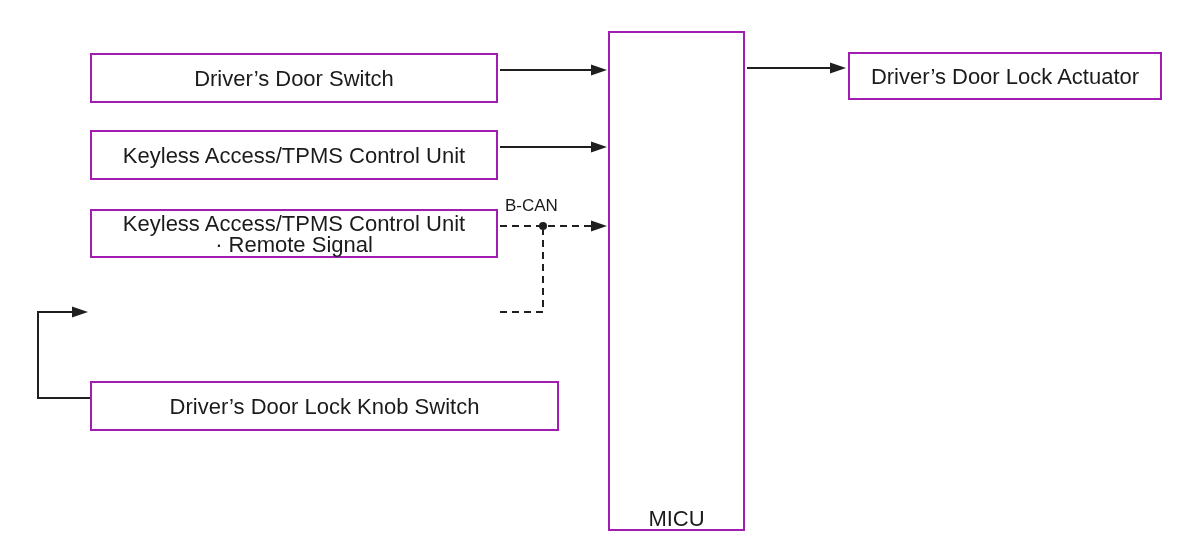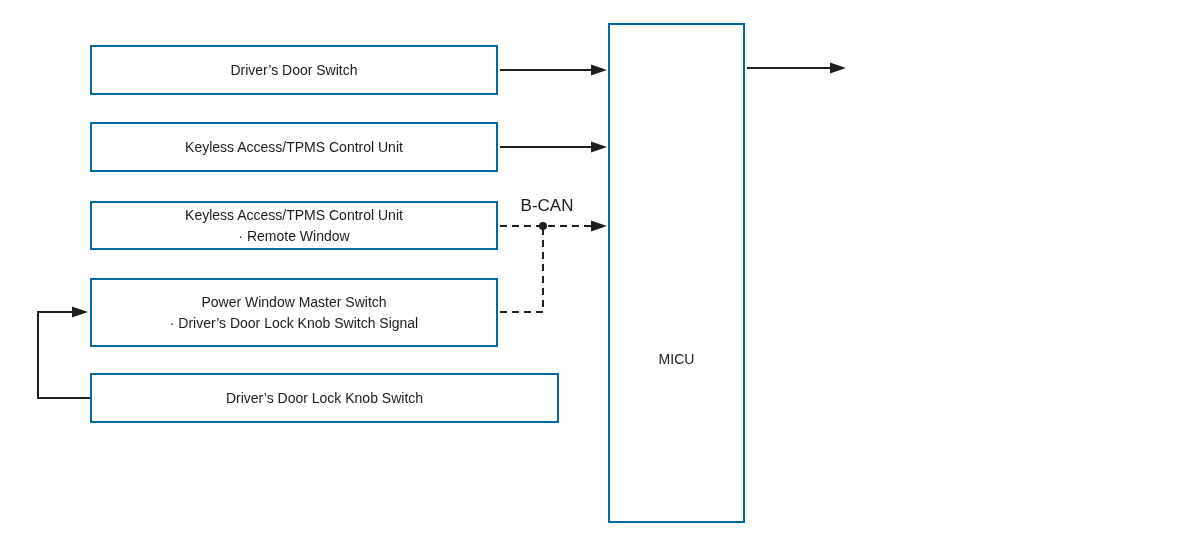--- a/index.html
+++ b/index.html
@@ -12,52 +12,53 @@
     width: 1200px;
     height: 552px;
     background: #ffffff;
     font-family: "Liberation Sans", "DejaVu Sans", sans-serif;
     overflow: hidden;
   }
   .node {
     position: absolute;
     box-sizing: border-box;
     background: #ffffff;
-    border: 2px solid #0369a1;
+    border: 2px solid #a21caf;
     display: flex;
     flex-direction: column;
     justify-content: center;
     align-items: center;
     text-align: center;
-    font-size: 14px;
+    font-size: 22px;
     line-height: 21px;
     color: #1b1b1b;
+    margin-top: 8px;
   }
   .node span { display: block; }
   #node-driver-door-switch   { left: 90px;  top: 45px;  width: 408px; height: 50px; }
   #node-keyless-key          { left: 90px;  top: 122px; width: 408px; height: 50px; }
   #node-keyless-remote       { left: 90px;  top: 201px; width: 408px; height: 49px; }
   #node-power-window-master  { left: 90px;  top: 278px; width: 408px; height: 69px; }
   #node-lock-knob-switch     { left: 90px;  top: 373px; width: 469px; height: 50px; }
   #node-micu                 { left: 608px; top: 23px;  width: 137px; height: 500px;
-                               justify-content: center; padding-top: 172px; }
+                               justify-content: flex-end; padding-top: 172px; }
   #node-lock-actuator        { left: 848px; top: 44px;  width: 314px; height: 48px; }
   .edge-layer {
     position: absolute;
     left: 0; top: 0;
     width: 1200px;
     height: 552px;
     pointer-events: none;
   }
   .bus-label {
     position: absolute;
     left: 505px;
     top: 196px;
     width: 84px;
-    text-align: center;
+    text-align: left;
     font-size: 17px;
     line-height: 20px;
     color: #1b1b1b;
     background: #ffffff;
   }
 </style>
 </head>
 <body>
 
 <div class="canvas">
@@ -90,32 +91,31 @@
   <div class="node" id="node-driver-door-switch">
     <span>Driver’s Door Switch</span>
   </div>
 
   <div class="node" id="node-keyless-key">
     <span>Keyless Access/TPMS Control Unit</span>
   </div>
 
   <div class="node" id="node-keyless-remote">
     <span>Keyless Access/TPMS Control Unit</span>
-    <span>· Remote Window</span>
+    <span>· Remote Signal</span>
   </div>
 
-  <div class="node" id="node-power-window-master">
-    <span>Power Window Master Switch</span>
-    <span>· Driver’s Door Lock Knob Switch Signal</span>
-  </div>
 
   <div class="node" id="node-lock-knob-switch">
     <span>Driver’s Door Lock Knob Switch</span>
   </div>
 
   <div class="node" id="node-micu">
     <span>MICU</span>
   </div>
 
+  <div class="node" id="node-lock-actuator">
+    <span>Driver’s Door Lock Actuator</span>
+  </div>
 
   <div class="bus-label">B-CAN</div>
 
 </div>
 
 </body></html>

